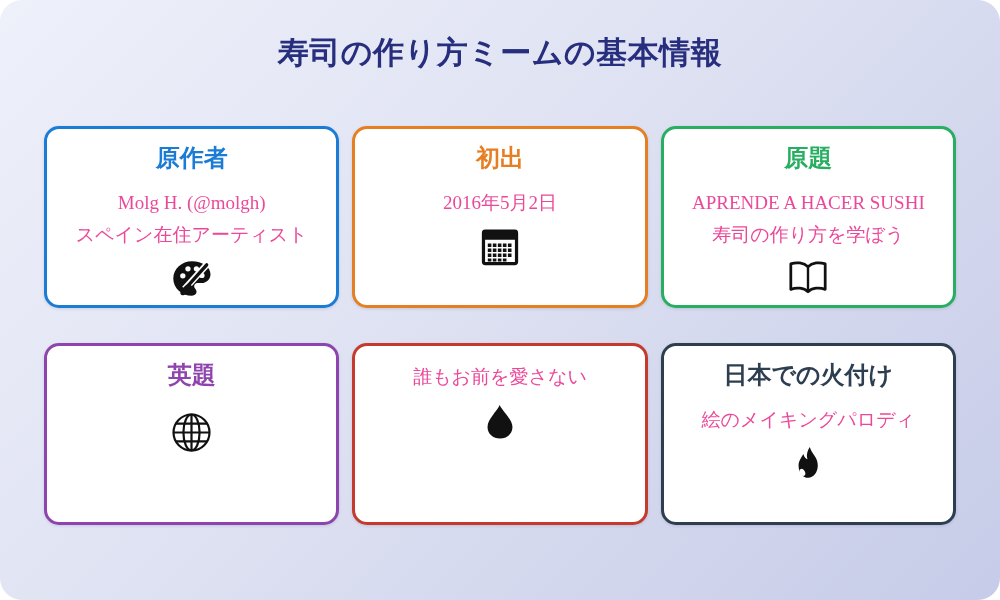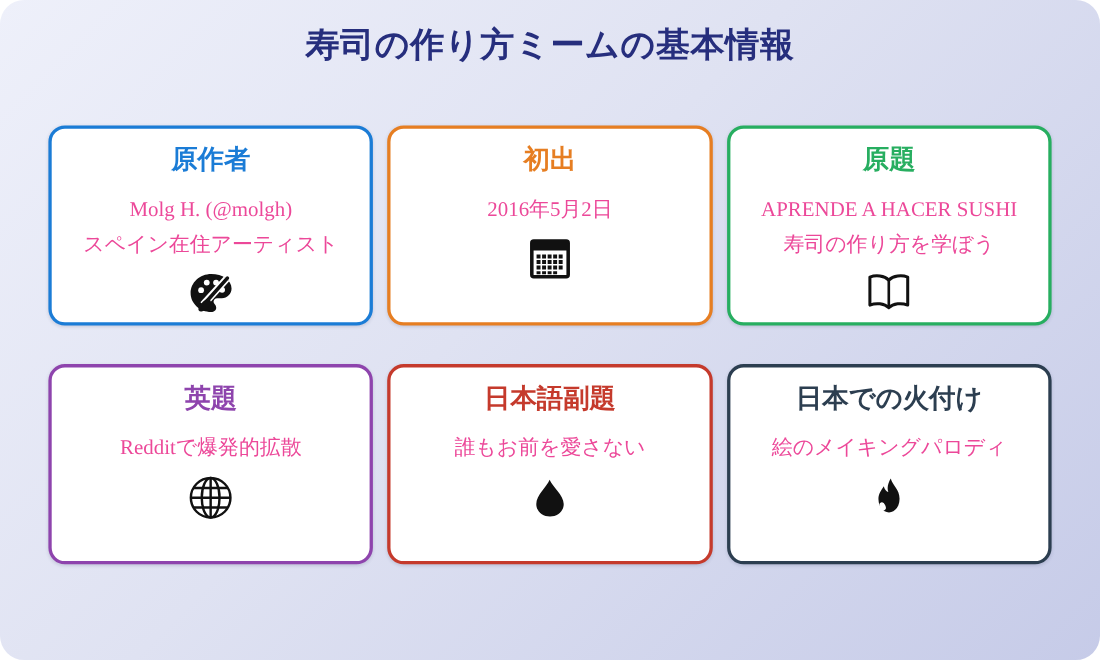--- a/index.html
+++ b/index.html
@@ -7,21 +7,21 @@
     width:1000px;height:600px;background:#ffffff;
     font-family:"Liberation Sans","DejaVu Sans",sans-serif;
     -webkit-font-smoothing:antialiased;
   }
   .poster{
     width:1000px;height:600px;box-sizing:border-box;overflow:hidden;
     border-radius:22px;
     background:linear-gradient(135deg,#eef0fa 0%,#dfe2f2 45%,#c6cbe8 100%);
   }
   .title{
-    margin:0;padding-top:20px;text-align:center;
+    margin:0;padding-top:32px;text-align:center;
     font-size:31px;font-weight:bold;color:#262e7d;letter-spacing:.5px;
   }
   .grid{
     width:912px;margin:52px auto 18px;
     display:grid;grid-template-columns:repeat(3,1fr);
     column-gap:13px;row-gap:35px;
   }
   .card{
     --accent:#333333;
     background:#ffffff;border:3px solid var(--accent);border-radius:15px;
@@ -86,32 +86,30 @@
       <span class="card-icon">
         <svg viewBox="0 0 64 64" width="52" height="44">
           <path d="M7 11.5C15 8.5 26 9.5 32 15.5 38 9.5 49 8.5 57 11.5V48.5C49 45.5 38 46 32 52 26 46 15 45.5 7 48.5Z" fill="#fff" stroke="#111" stroke-width="4" stroke-linejoin="round"></path>
           <path d="M32 15.5V52" stroke="#111" stroke-width="3.5"></path>
         </svg>
       </span>
     </section>
 
     <section class="card" style="--accent: #8e44ad;">
       <h2 class="card-heading">英題</h2>
-      <p class="card-line">Redditで爆発的拡散</p>
       <span class="card-icon">
         <svg viewBox="0 0 64 64" width="47" height="47" fill="none" stroke="#111" stroke-width="3">
           <circle cx="32" cy="32" r="24.5"></circle>
           <ellipse cx="32" cy="32" rx="11" ry="24.5"></ellipse>
           <path d="M32 7.5v49M7.5 32h49M11 20h42M11 44h42"></path>
         </svg>
       </span>
     </section>
 
     <section class="card" style="--accent: #c53a2c;">
-      <h2 class="card-heading">日本語副題</h2>
       <p class="card-line">誰もお前を愛さない</p>
       <span class="card-icon">
         <svg viewBox="0 0 64 64" width="42" height="47">
           <path fill="#111" d="M31.5 7C27.5 16.5 13 28.5 13 40.5 13 51 21.5 58 32 58s19-7 19-17.5C51 28.5 35.5 16.5 31.5 7Z"></path>
         </svg>
       </span>
     </section>
 
     <section class="card" style="--accent: #2c3e50;">
       <h2 class="card-heading">日本での火付け</h2>

